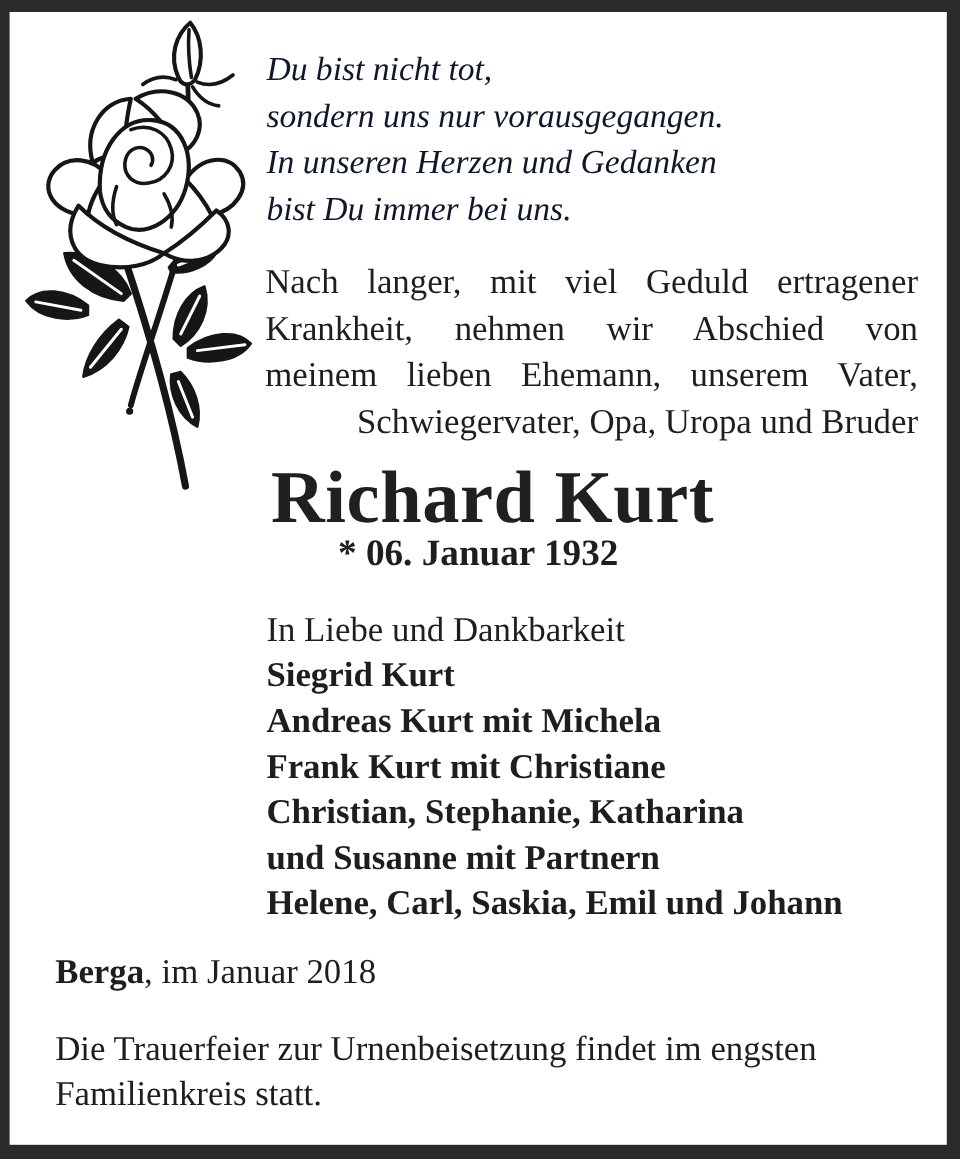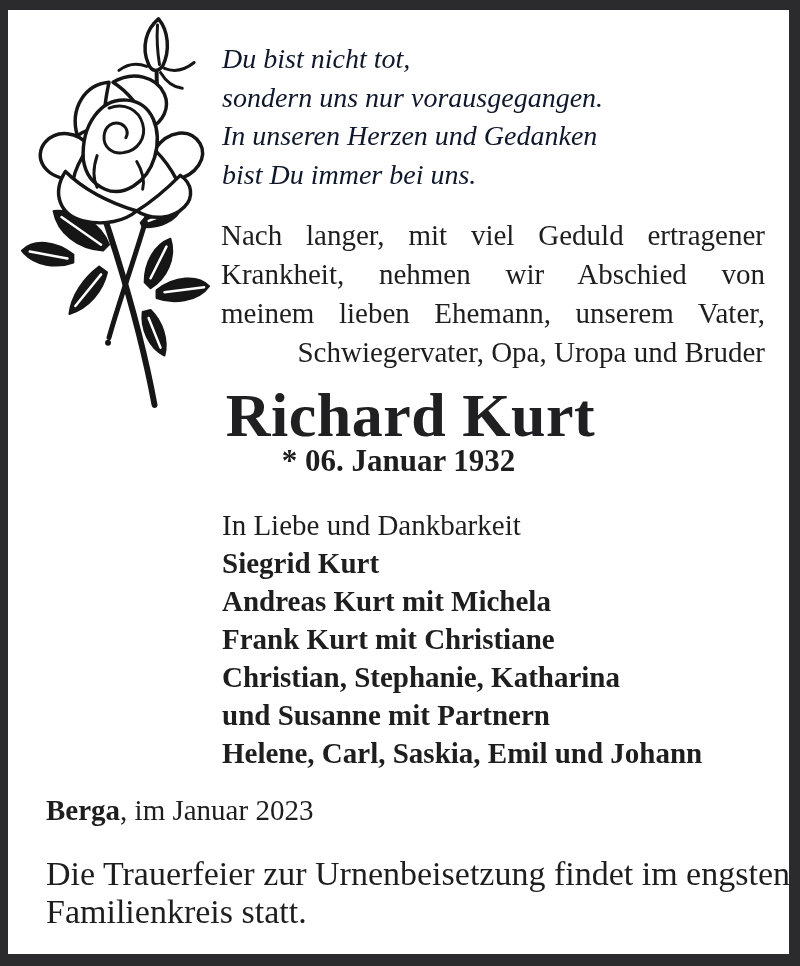--- a/index.html
+++ b/index.html
@@ -85,21 +85,21 @@
     left: 38px; top: 782px;
     font-size: 29px;
     line-height: 36px;
     white-space: nowrap;
   }
   .place-line .bold { font-weight: 700; }
 
   .funeral {
     position: absolute;
     left: 38px; top: 845px;
-    font-size: 34px;
+    font-size: 29px;
     line-height: 38px;
     white-space: nowrap;
   }
 </style>
 </head>
 <body>
 
 <div class="page">
   <div class="paper">
 
@@ -181,21 +181,21 @@
       <div>In Liebe und Dankbarkeit</div>
       <div class="bold">Siegrid Kurt</div>
       <div class="bold">Andreas Kurt mit Michela</div>
       <div class="bold">Frank Kurt mit Christiane</div>
       <div class="bold">Christian, Stephanie, Katharina</div>
       <div class="bold">und Susanne mit Partnern</div>
       <div class="bold">Helene, Carl, Saskia, Emil und Johann</div>
     </div>
 
     <div class="place-line">
-      <span class="bold">Berga</span><span>, im Januar 2023</span>
+      <span class="bold">Berga</span><span>, im Januar 2018</span>
     </div>
 
     <div class="funeral">
       <div>Die Trauerfeier zur Urnenbeisetzung findet im engsten</div>
       <div>Familienkreis statt.</div>
     </div>
 
   </div>
 </div>
 

